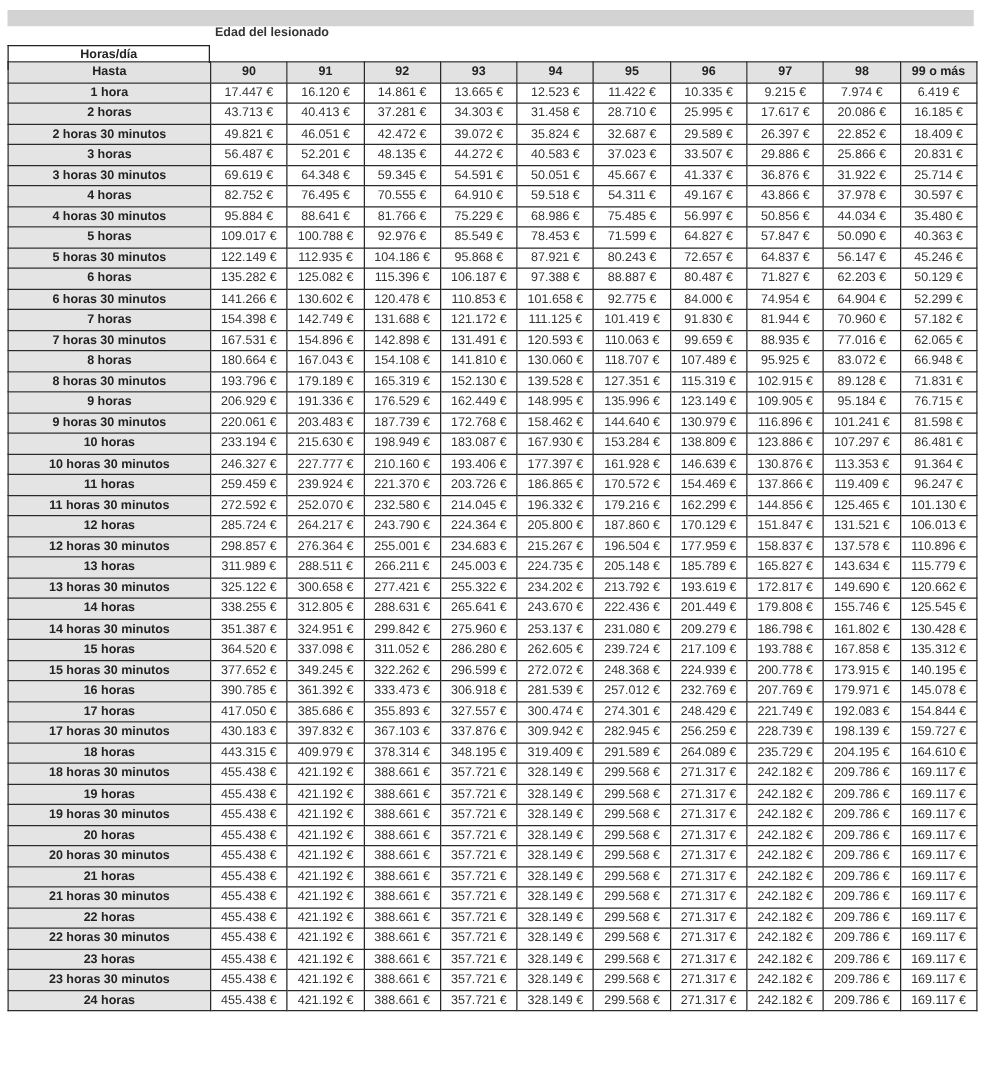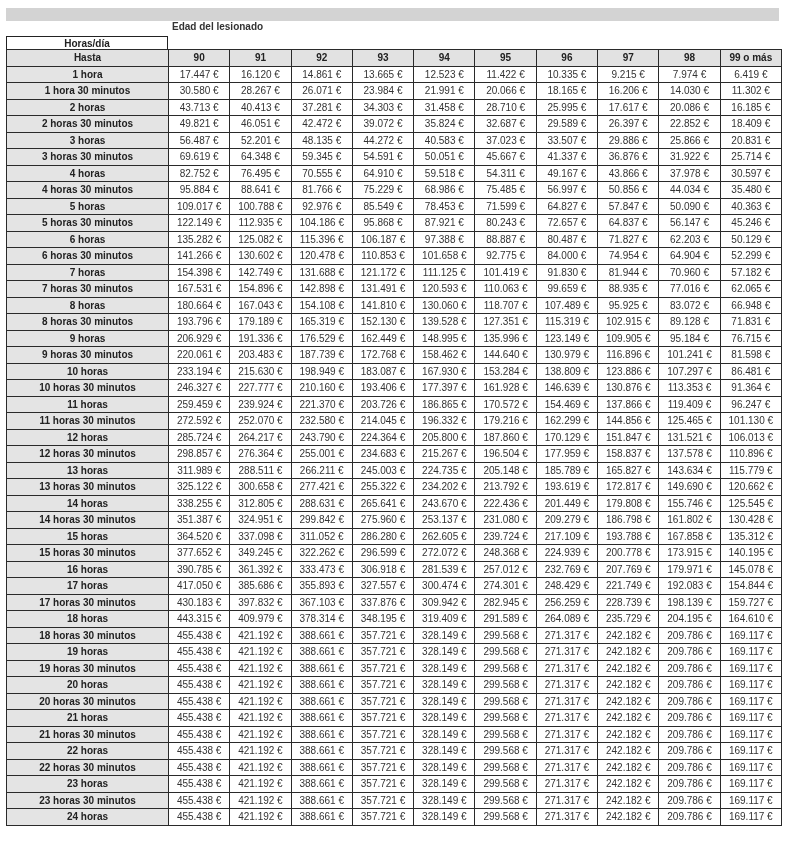--- a/index.html
+++ b/index.html
@@ -66,33 +66,20 @@
         <td class="val">14.861 €</td>
         <td class="val">13.665 €</td>
         <td class="val">12.523 €</td>
         <td class="val">11.422 €</td>
         <td class="val">10.335 €</td>
         <td class="val">9.215 €</td>
         <td class="val">7.974 €</td>
         <td class="val">6.419 €</td>
       </tr>
       <tr>
-        <td class="label">1 hora 30 minutos</td>
-        <td class="val">30.580 €</td>
-        <td class="val">28.267 €</td>
-        <td class="val">26.071 €</td>
-        <td class="val">23.984 €</td>
-        <td class="val">21.991 €</td>
-        <td class="val">20.066 €</td>
-        <td class="val">18.165 €</td>
-        <td class="val">16.206 €</td>
-        <td class="val">14.030 €</td>
-        <td class="val">11.302 €</td>
-      </tr>
-      <tr>
         <td class="label">2 horas</td>
         <td class="val">43.713 €</td>
         <td class="val">40.413 €</td>
         <td class="val">37.281 €</td>
         <td class="val">34.303 €</td>
         <td class="val">31.458 €</td>
         <td class="val">28.710 €</td>
         <td class="val">25.995 €</td>
         <td class="val">17.617 €</td>
         <td class="val">20.086 €</td>

